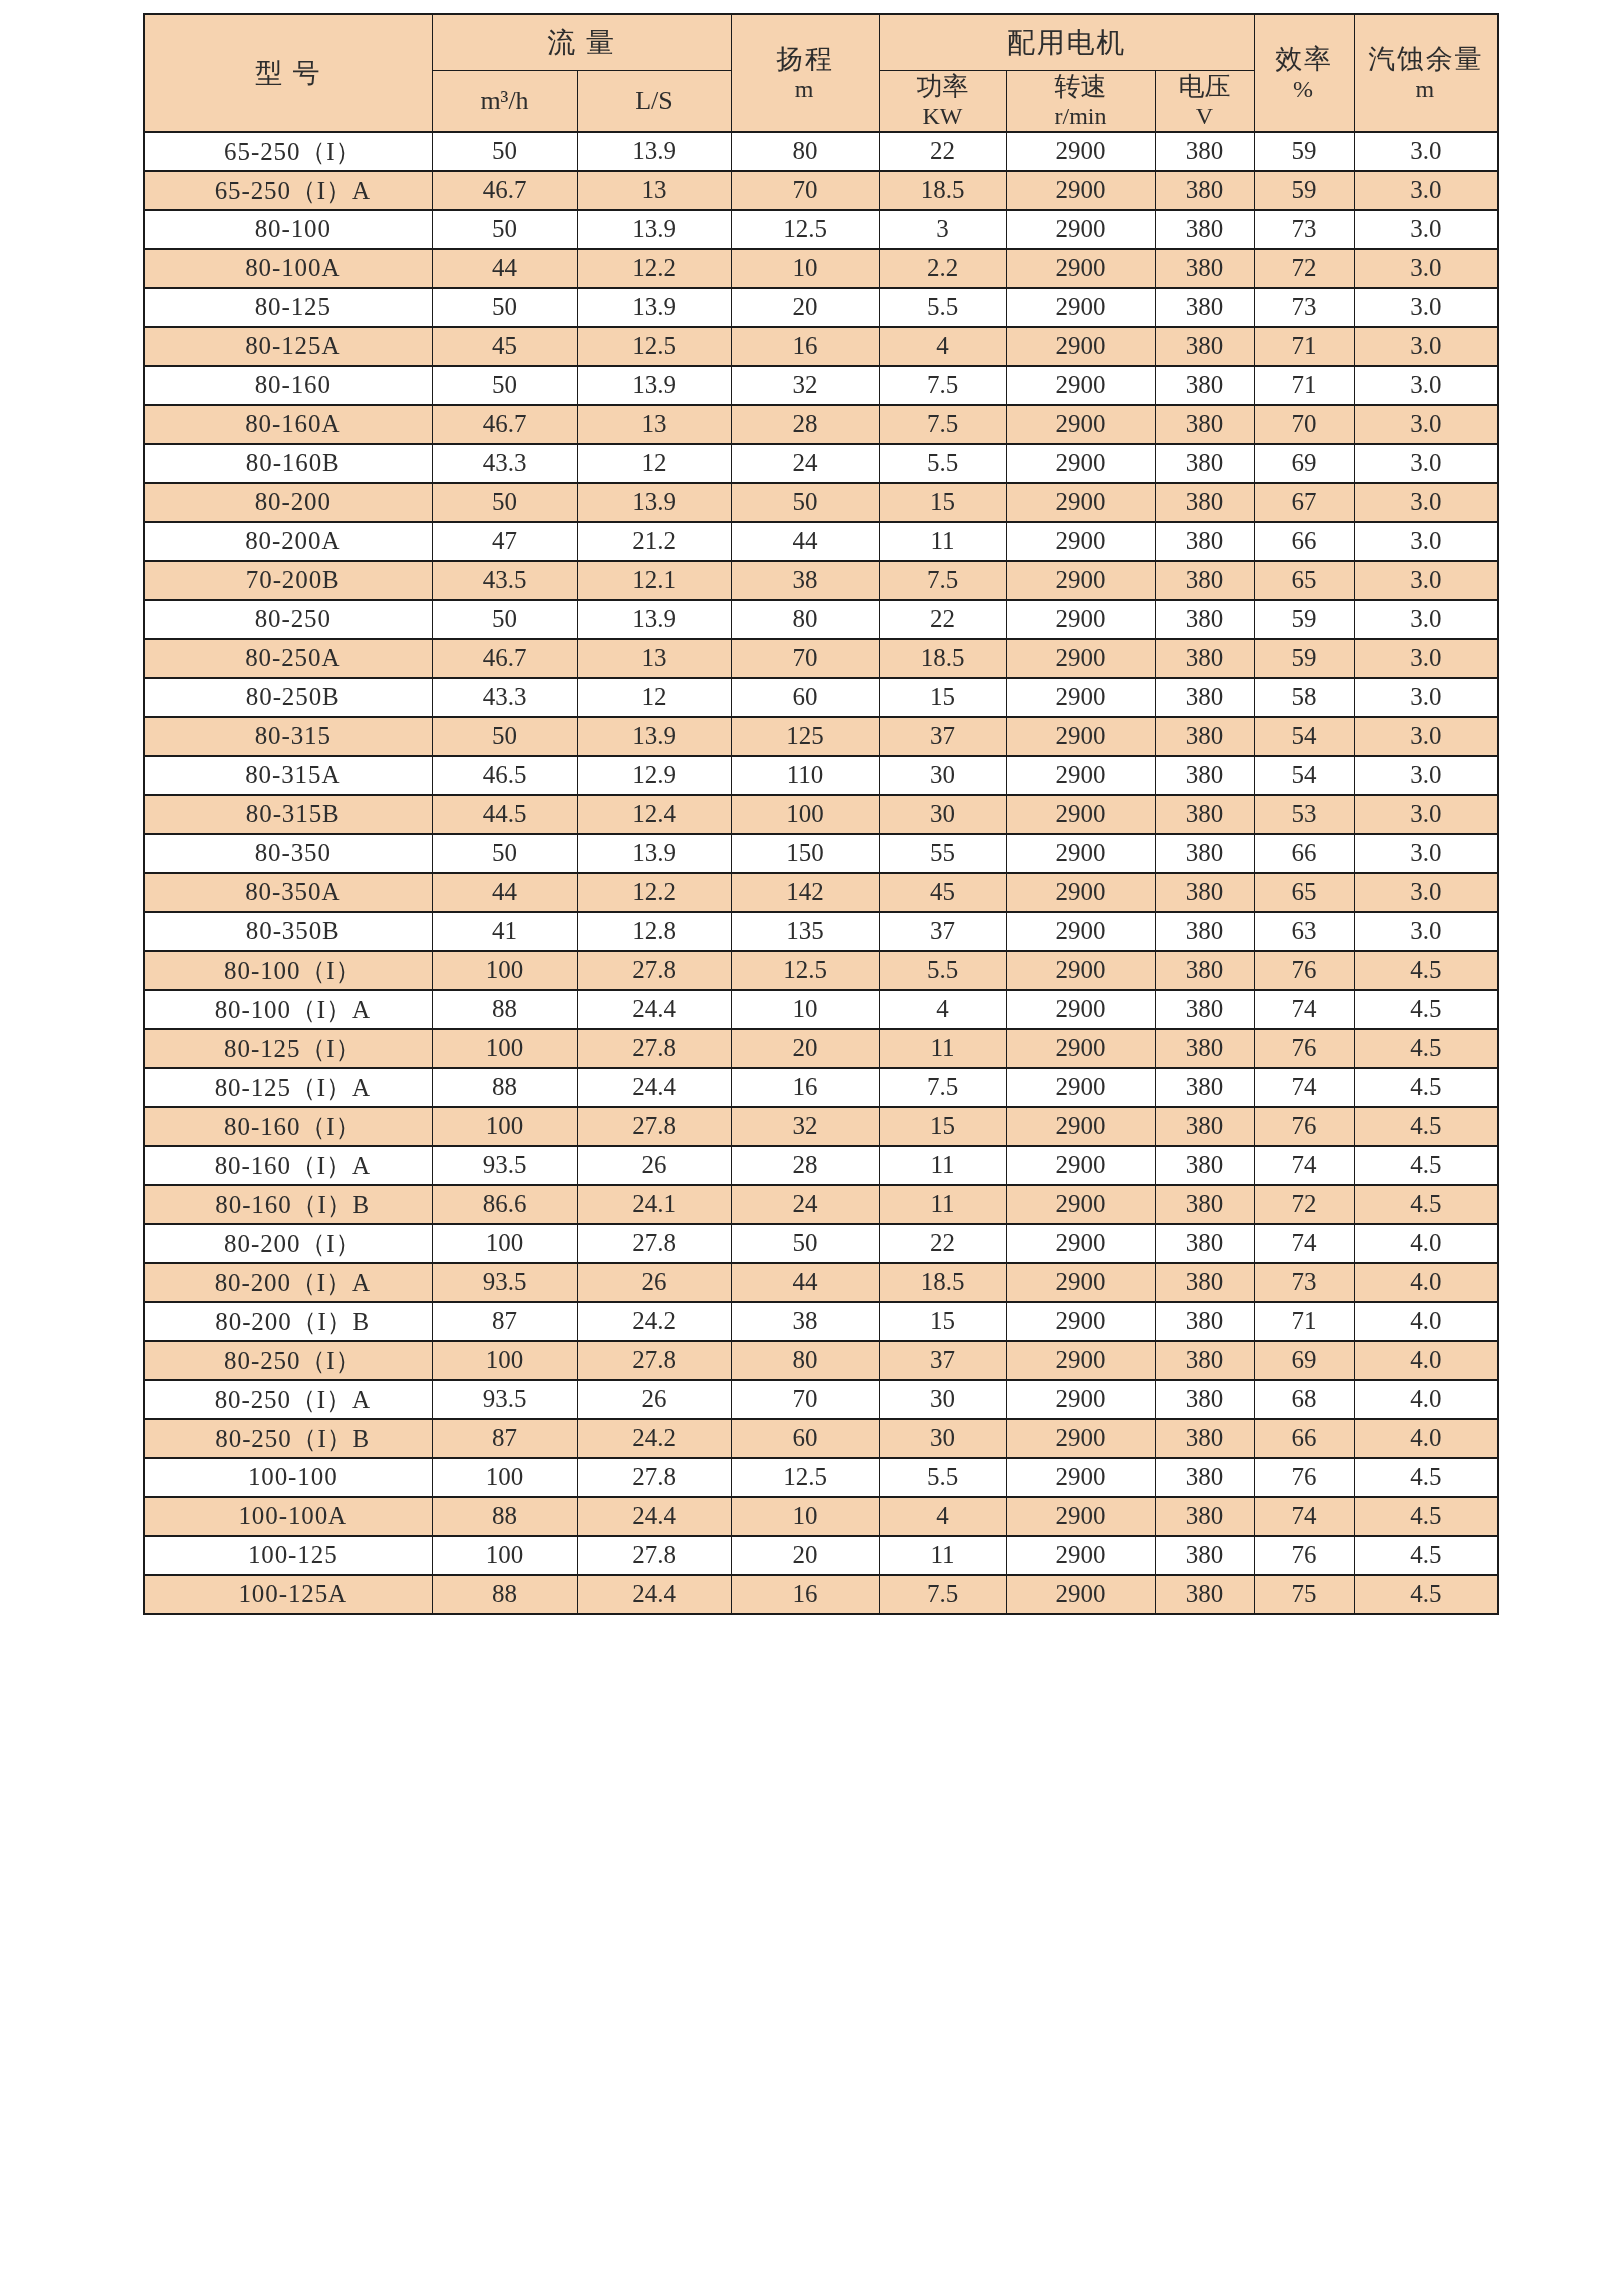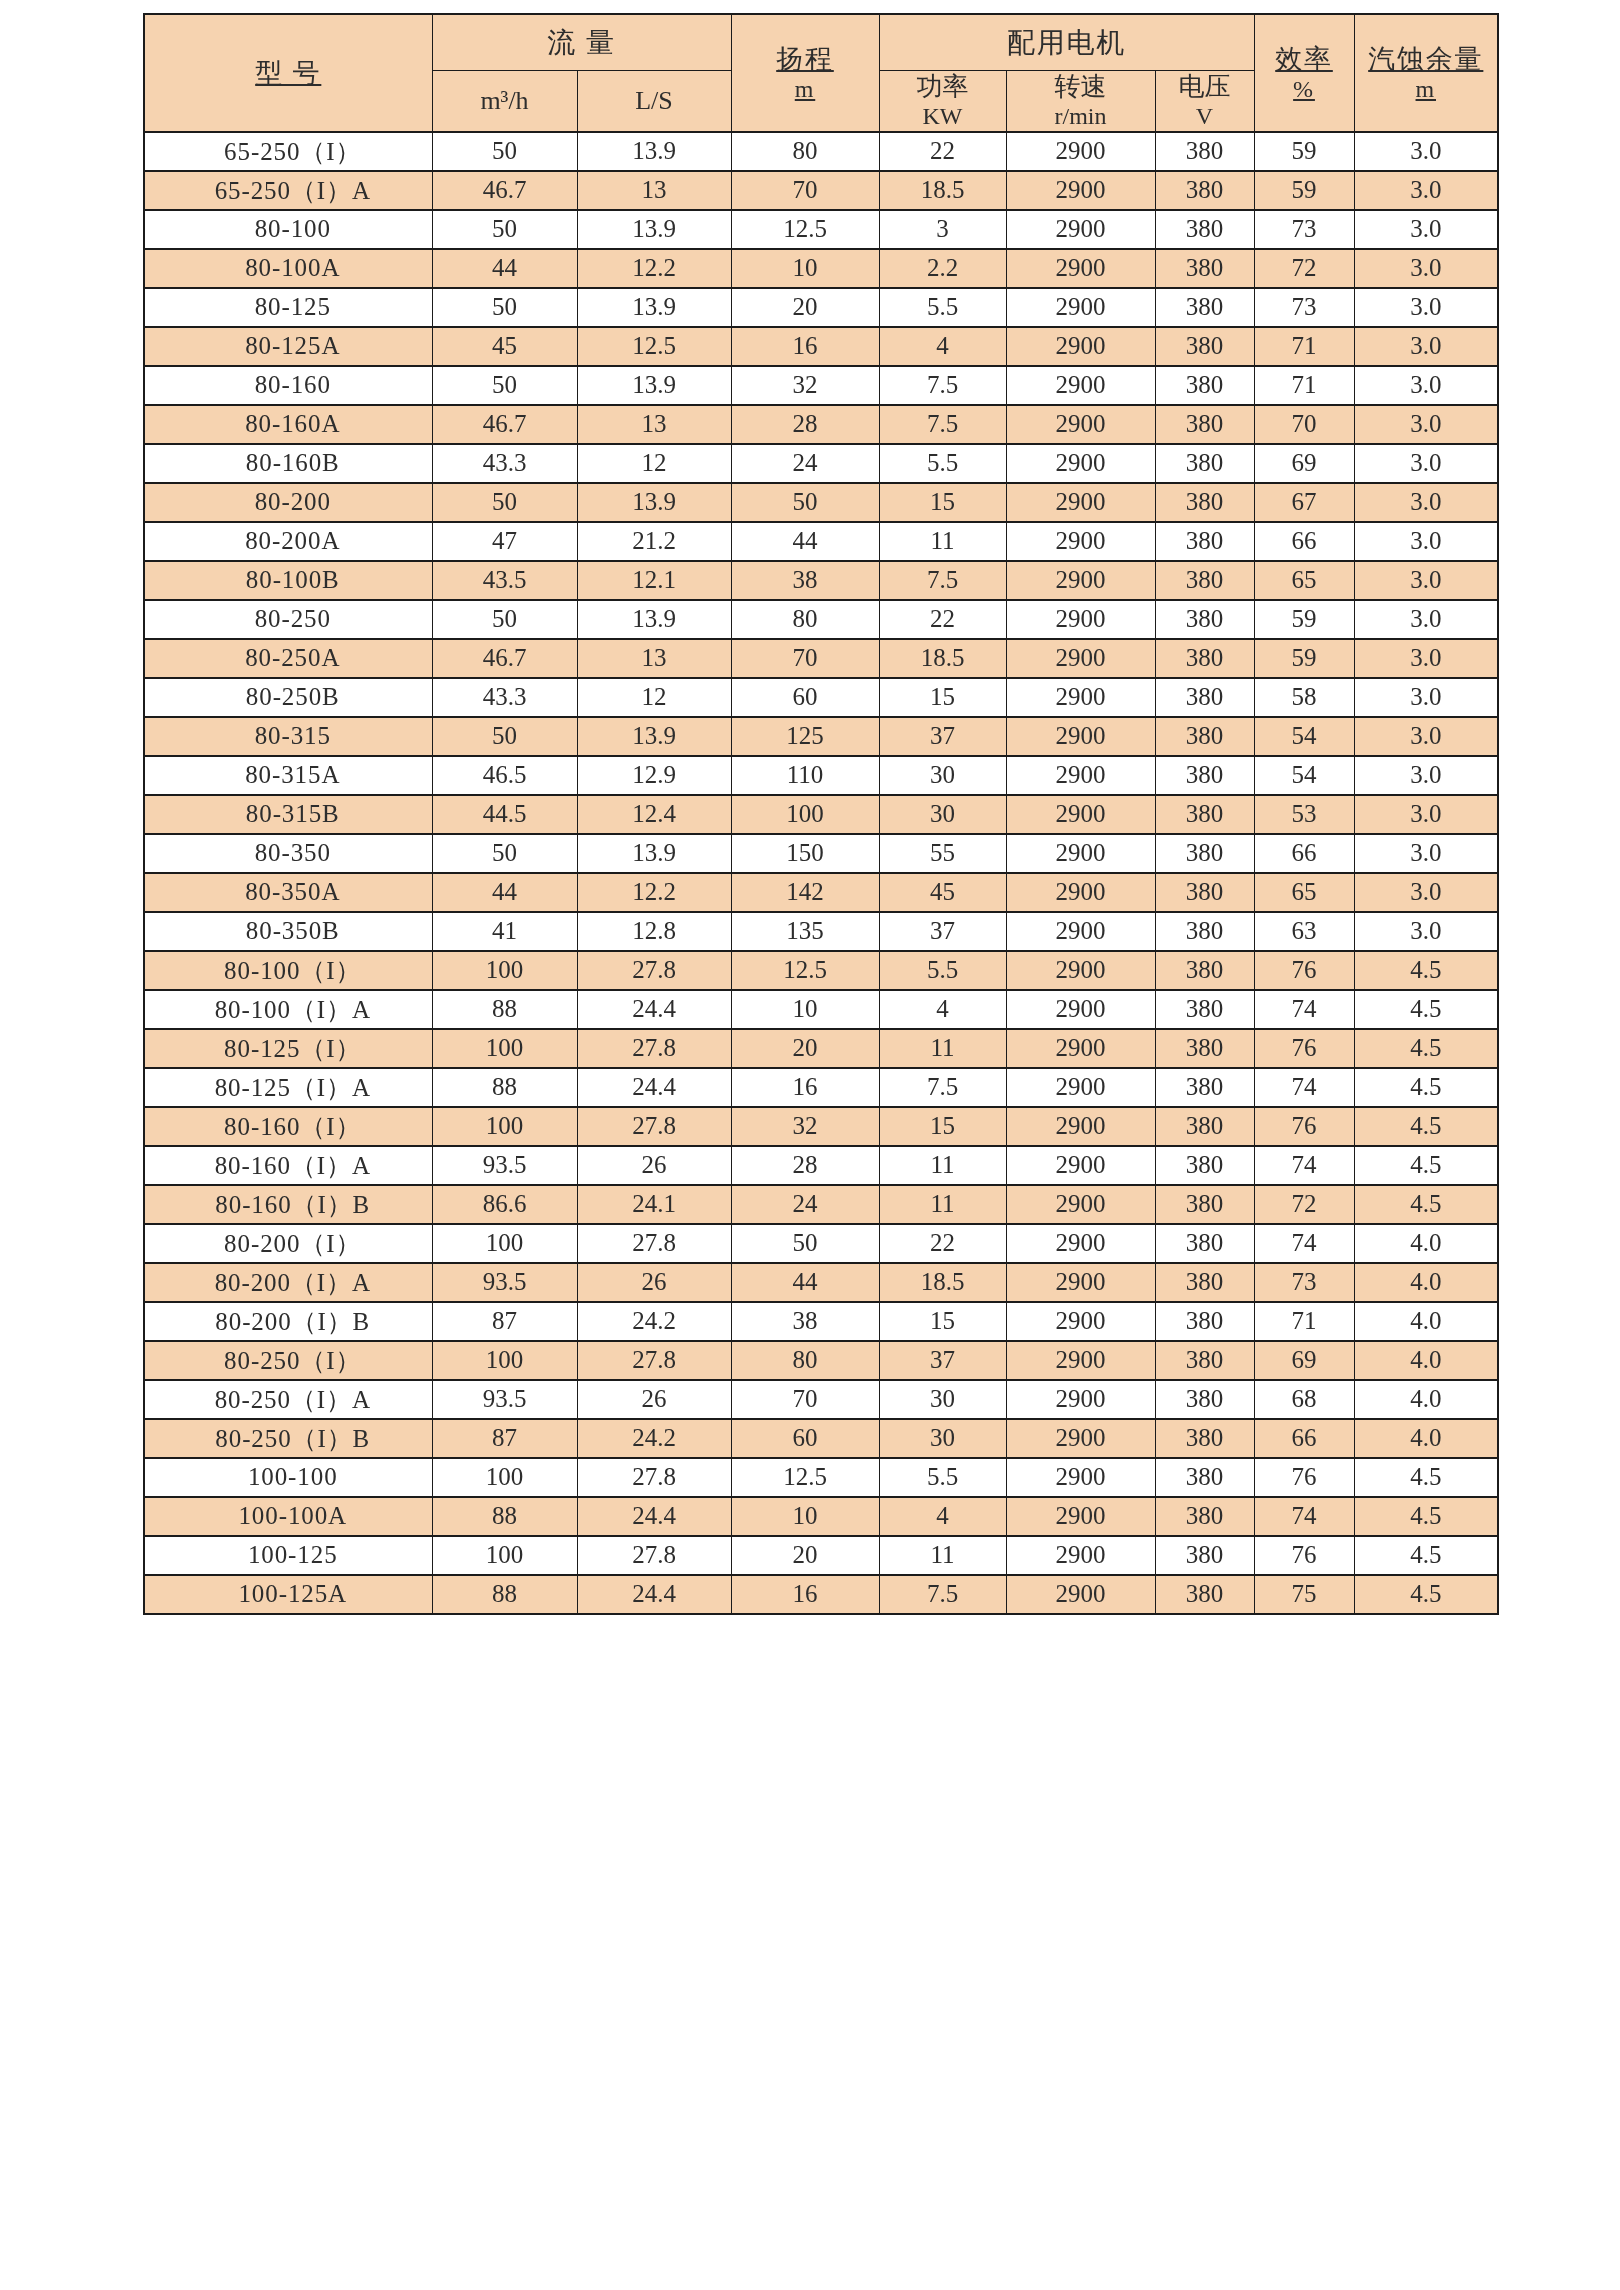--- a/index.html
+++ b/index.html
@@ -25,21 +25,21 @@
     border-bottom:2.7px solid var(--border,#1b1b1b);
     text-align:center;
     vertical-align:middle;
     overflow:hidden;
     white-space:nowrap;
   }
   table.spec { border:2.7px solid var(--border,#1b1b1b); }
   thead th { background:var(--stripe,#F6D3B0); font-weight:normal; }
   thead tr.tier1 th { height:56px; font-size:28px; letter-spacing:1.8px; }
   thead tr.tier2 th { height:52px; font-size:26px; }
-  thead tr.tier1 th[rowspan] { font-size:27px;text-decoration:underline; }
+  thead tr.tier1 th[rowspan] { font-size:27px; }
   thead .two-line { line-height:1.2;text-align:center; }
   thead .sub { font-size:24px; }
   tbody tr { height:39px; }
   tbody td { font-size:25px; }
   tbody tr.stripe td { background:var(--stripe,#F6D3B0); }
   tbody tr.plain td { background:#ffffff; }
   td.model { text-align:left; padding-left:9px; letter-spacing:0.9px; }
   thead tr.tier1 th.group-flow,
   thead tr.tier1 th.group-motor { border-bottom-width:1.8px;margin-top:48px; }
   thead tr.tier2 th { border-top-width:1.8px; }
@@ -223,21 +223,21 @@
           <td>47</td>
           <td>21.2</td>
           <td>44</td>
           <td>11</td>
           <td>2900</td>
           <td>380</td>
           <td>66</td>
           <td>3.0</td>
         </tr>
         <tr class="stripe">
-          <td class="model">80-100B</td>
+          <td class="model">70-200B</td>
           <td>43.5</td>
           <td>12.1</td>
           <td>38</td>
           <td>7.5</td>
           <td>2900</td>
           <td>380</td>
           <td>65</td>
           <td>3.0</td>
         </tr>
         <tr class="plain">

